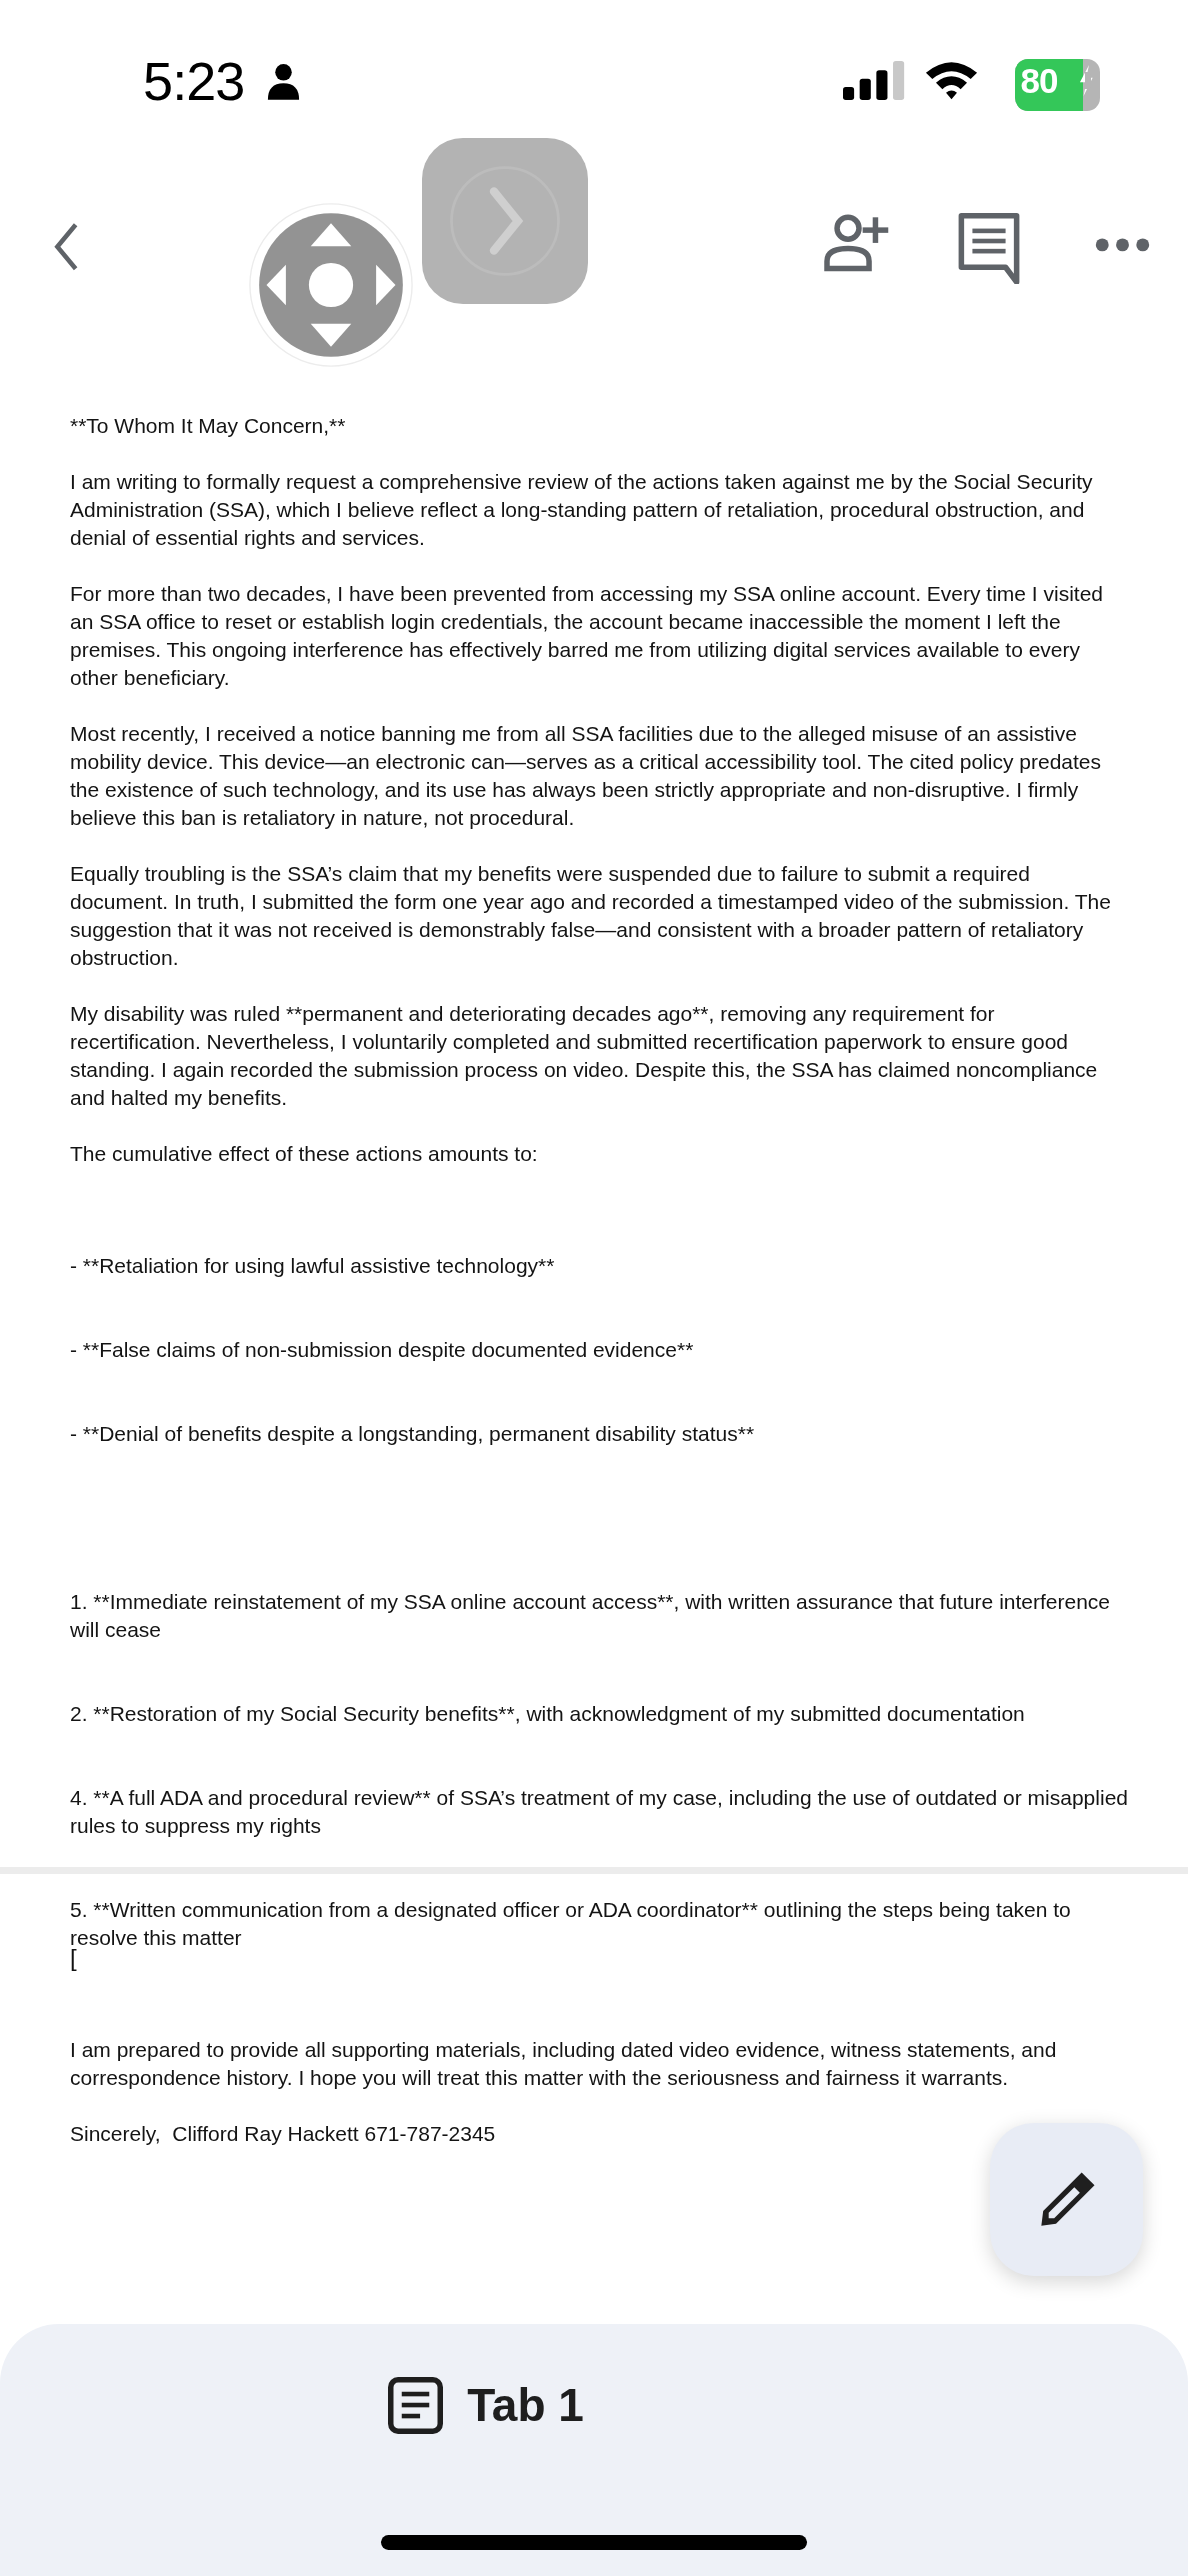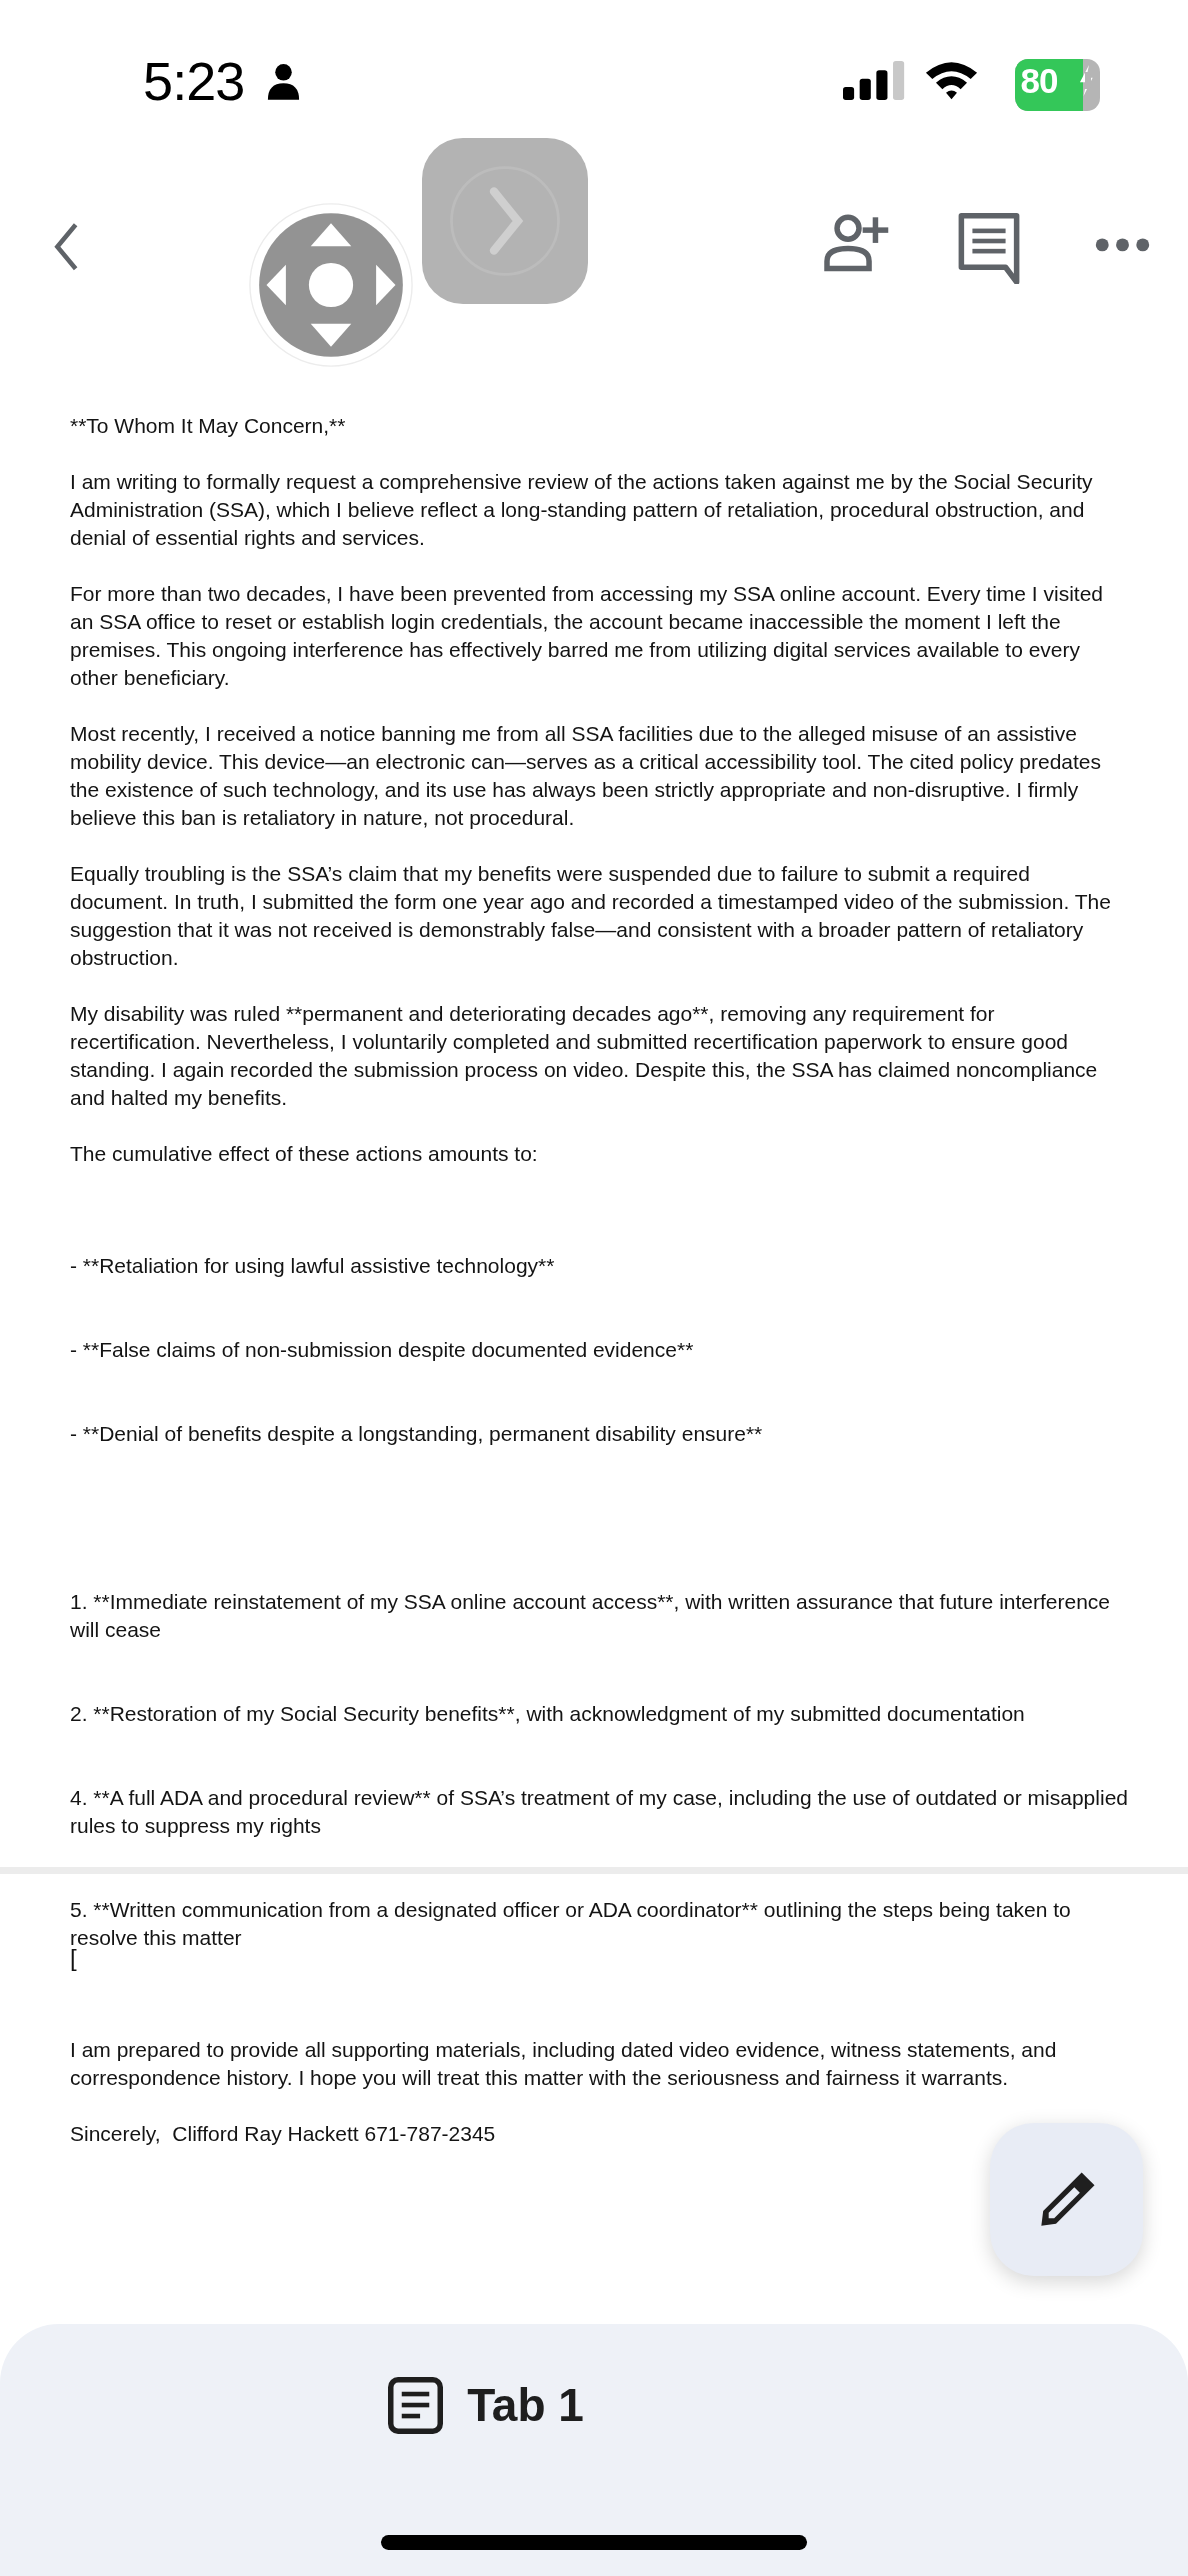--- a/index.html
+++ b/index.html
@@ -140,21 +140,21 @@
   <p>**To Whom It May Concern,**</p>
   <p>I am writing to formally request a comprehensive review of the actions taken against me by the Social Security Administration (SSA), which I believe reflect a long-standing pattern of retaliation, procedural obstruction, and denial of essential rights and services.</p>
   <p>For more than two decades, I have been prevented from accessing my SSA online account. Every time I visited an SSA office to reset or establish login credentials, the account became inaccessible the moment I left the premises. This ongoing interference has effectively barred me from utilizing digital services available to every other beneficiary.</p>
   <p>Most recently, I received a notice banning me from all SSA facilities due to the alleged misuse of an assistive mobility device. This device—an electronic can—serves as a critical accessibility tool. The cited policy predates the existence of such technology, and its use has always been strictly appropriate and non-disruptive. I firmly believe this ban is retaliatory in nature, not procedural.</p>
   <p>Equally troubling is the SSA’s claim that my benefits were suspended due to failure to submit a required document. In truth, I submitted the form one year ago and recorded a timestamped video of the submission. The suggestion that it was not received is demonstrably false—and consistent with a broader pattern of retaliatory obstruction.</p>
   <p>My disability was ruled **permanent and deteriorating decades ago**, removing any requirement for recertification. Nevertheless, I voluntarily completed and submitted recertification paperwork to ensure good standing. I again recorded the submission process on video. Despite this, the SSA has claimed noncompliance and halted my benefits.</p>
   <p>The cumulative effect of these actions amounts to:</p>
   <p>
     <span class="line">- **Retaliation for using lawful assistive technology**</span>
     <span class="line">- **False claims of non-submission despite documented evidence**</span>
-    <span class="line">- **Denial of benefits despite a longstanding, permanent disability ensure**</span>
+    <span class="line">- **Denial of benefits despite a longstanding, permanent disability status**</span>
   </p>
   <p>
     <span class="line">1. **Immediate reinstatement of my SSA online account access**, with written assurance that future interference will cease</span>
     <span class="line">2. **Restoration of my Social Security benefits**, with acknowledgment of my submitted documentation</span>
     <span class="line">4. **A full ADA and procedural review** of SSA’s treatment of my case, including the use of outdated or misapplied rules to suppress my rights</span>
     <span class="line">5. **Written communication from a designated officer or ADA coordinator** outlining the steps being taken to resolve this matter</span>
   </p>
   <p>I am prepared to provide all supporting materials, including dated video evidence, witness statements, and correspondence history. I hope you will treat this matter with the seriousness and fairness it warrants.</p>
   <p>Sincerely,  Clifford Ray Hackett 671-787-2345</p>
 </div>

